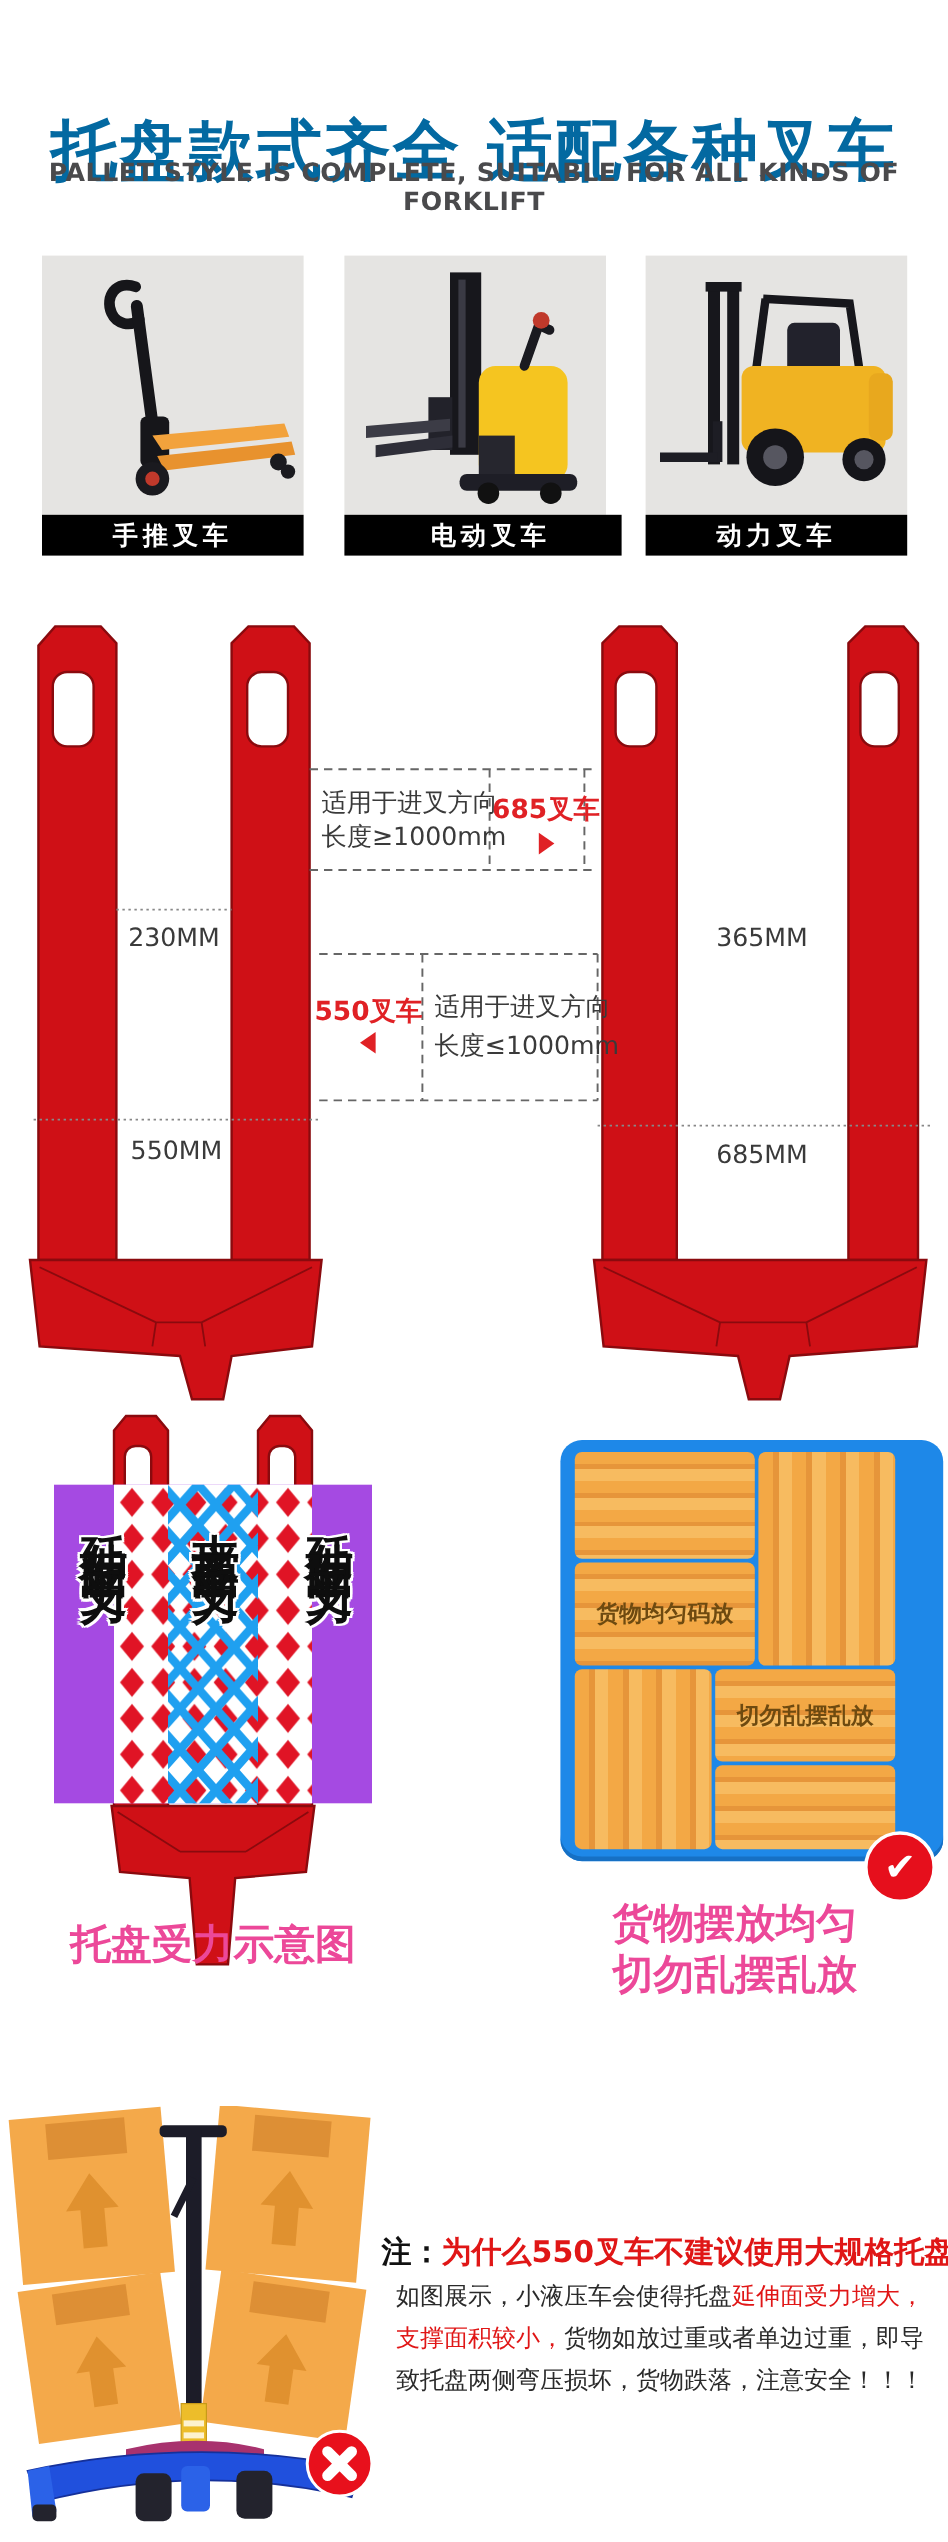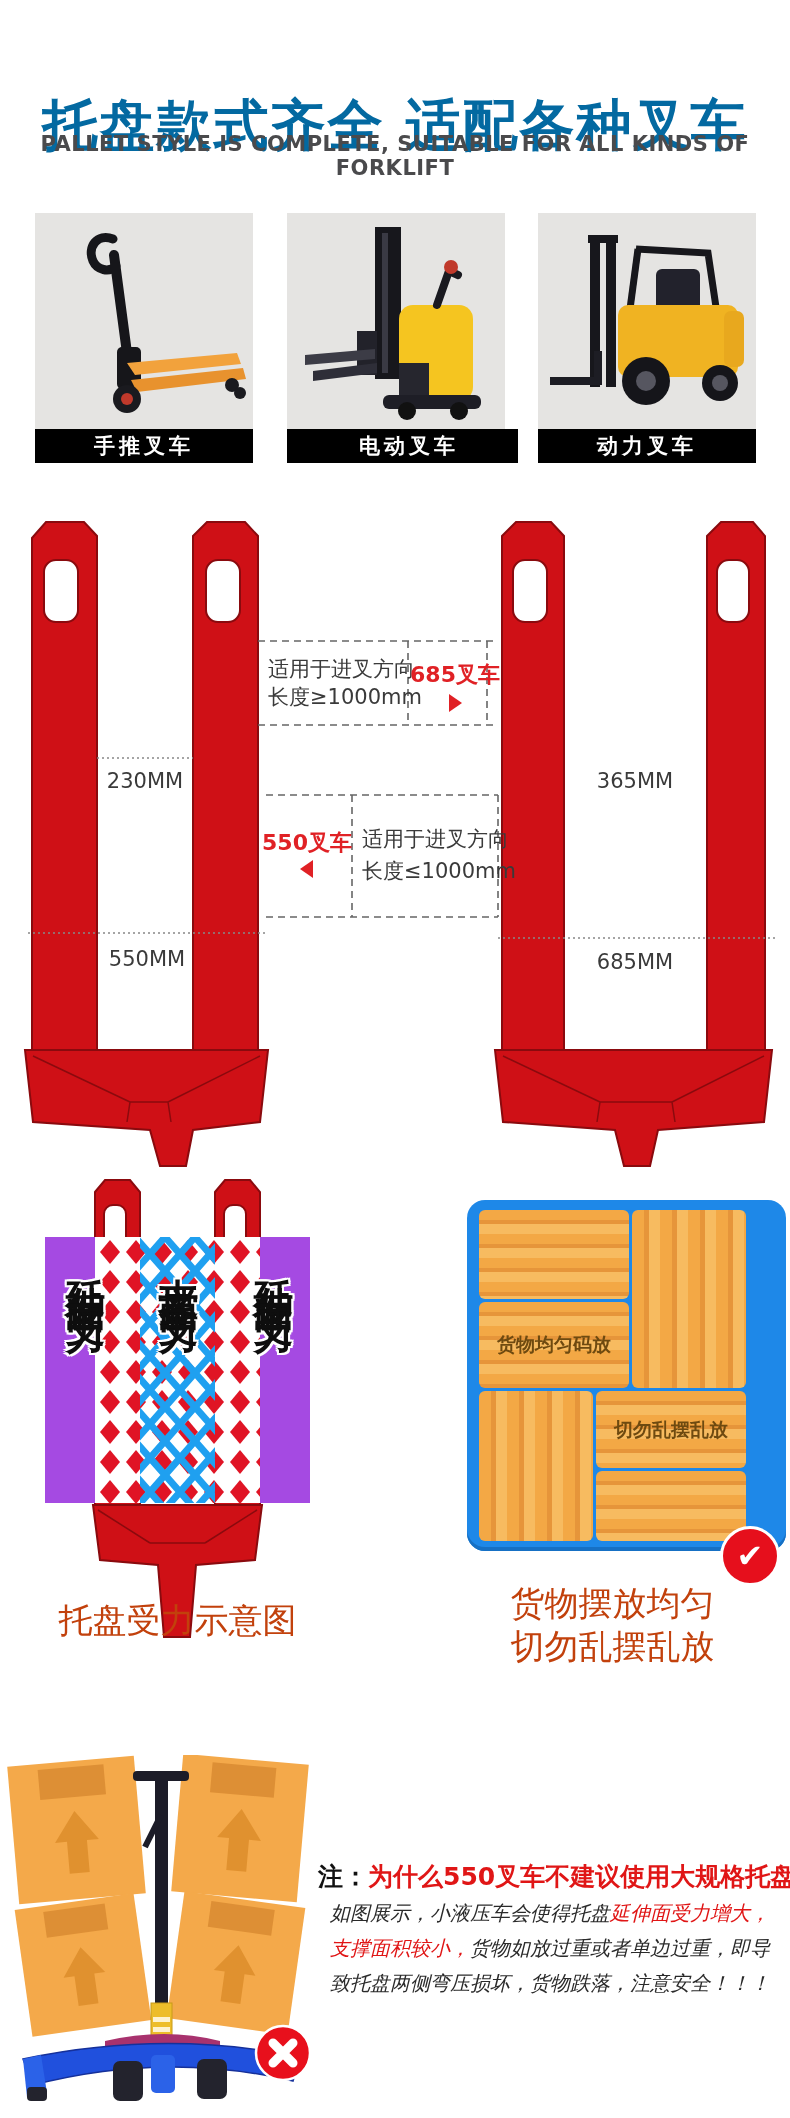--- a/index.html
+++ b/index.html
@@ -20,37 +20,37 @@
 
   
   .dg-text{font-size:21px;fill:#3a3a3a;}
   .dg-red{font-size:22px;fill:#e02125;font-weight:600;}
 
   
   .vtext{position:absolute;writing-mode:vertical-rl;text-orientation:upright;font-weight:900;
          font-size:40px;letter-spacing:9px;color:#0e0e0e;
          text-shadow:-2px 0 #fff,2px 0 #fff,0 -2px #fff,0 2px #fff,
                      -2px -2px #fff,2px 2px #fff,-2px 2px #fff,2px -2px #fff;}
-  .caption{font-weight:400;color:#c2410c;font-size:34px;text-align:center;}
+  .caption{font-weight:700;color:#ec4899;font-size:34px;text-align:center;}
 
   
   .cargo-box{left:467px;top:1200px;width:319px;height:351px;background:#1e88e8;border-radius:18px;
              box-shadow:inset 0 -4px 0 #1670c4;}
   .crate{position:absolute;border-radius:6px;}
   .planks-h{background:repeating-linear-gradient(180deg,#f3a845 0 10px,#e6953a 10px 14px,#f7bb60 14px 24px);}
   .planks-v{background:repeating-linear-gradient(90deg,#f3a845 0 12px,#e6953a 12px 17px,#f7bb60 17px 28px);}
   .crate-label{position:absolute;width:100%;text-align:center;font-size:19px;font-weight:700;color:#6e4a10;}
   .check-badge{left:720px;top:1526px;width:54px;height:54px;border-radius:50%;background:#e60f1c;
                border:3px solid #fff;color:#fff;font-size:32px;font-weight:900;
                display:flex;align-items:center;justify-content:center;}
 
   
   .note-title{left:318px;top:1860px;width:470px;font-size:25px;font-weight:700;color:#111;white-space:nowrap;}
   .note-title .red{color:#e01616;}
-  .note-para{left:330px;top:1896px;width:460px;font-size:20px;line-height:35px;color:#2a2a2a;font-style:italic;}
+  .note-para{left:330px;top:1896px;width:460px;font-size:20px;line-height:35px;color:#2a2a2a;}
   .note-para .line{white-space:nowrap;}
   .note-para .red{color:#e01616;}
 </style>
 </head>
 <body>
 
 <div class="canvas">
 
   <h1 class="abs page-title">托盘款式齐全 适配各种叉车</h1>
   <div class="abs page-subtitle">PALLET STYLE IS COMPLETE, SUITABLE FOR ALL KINDS OF FORKLIFT</div>

